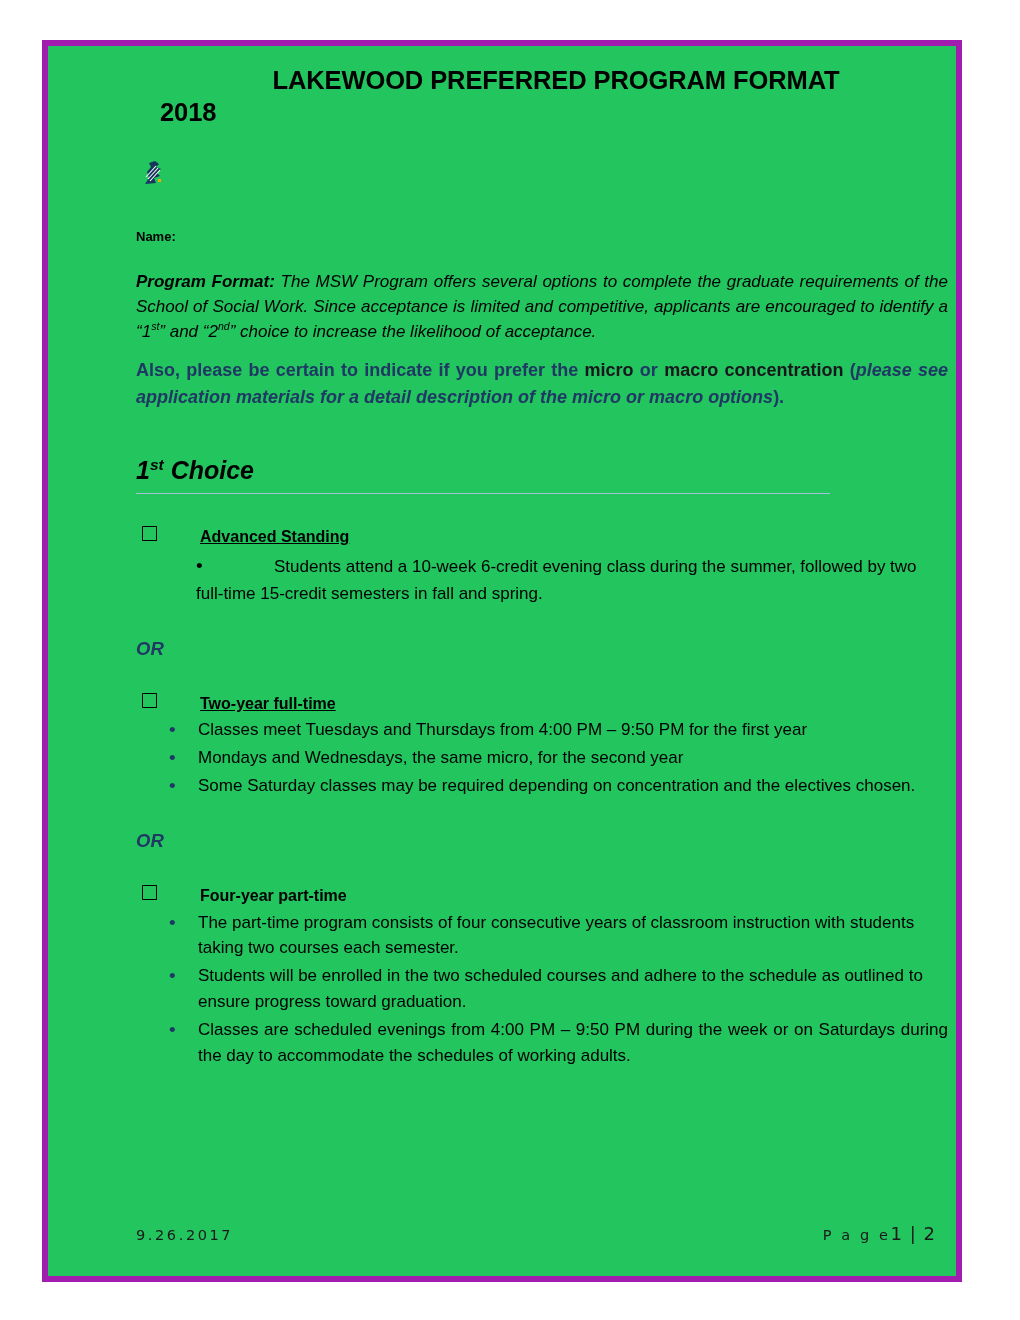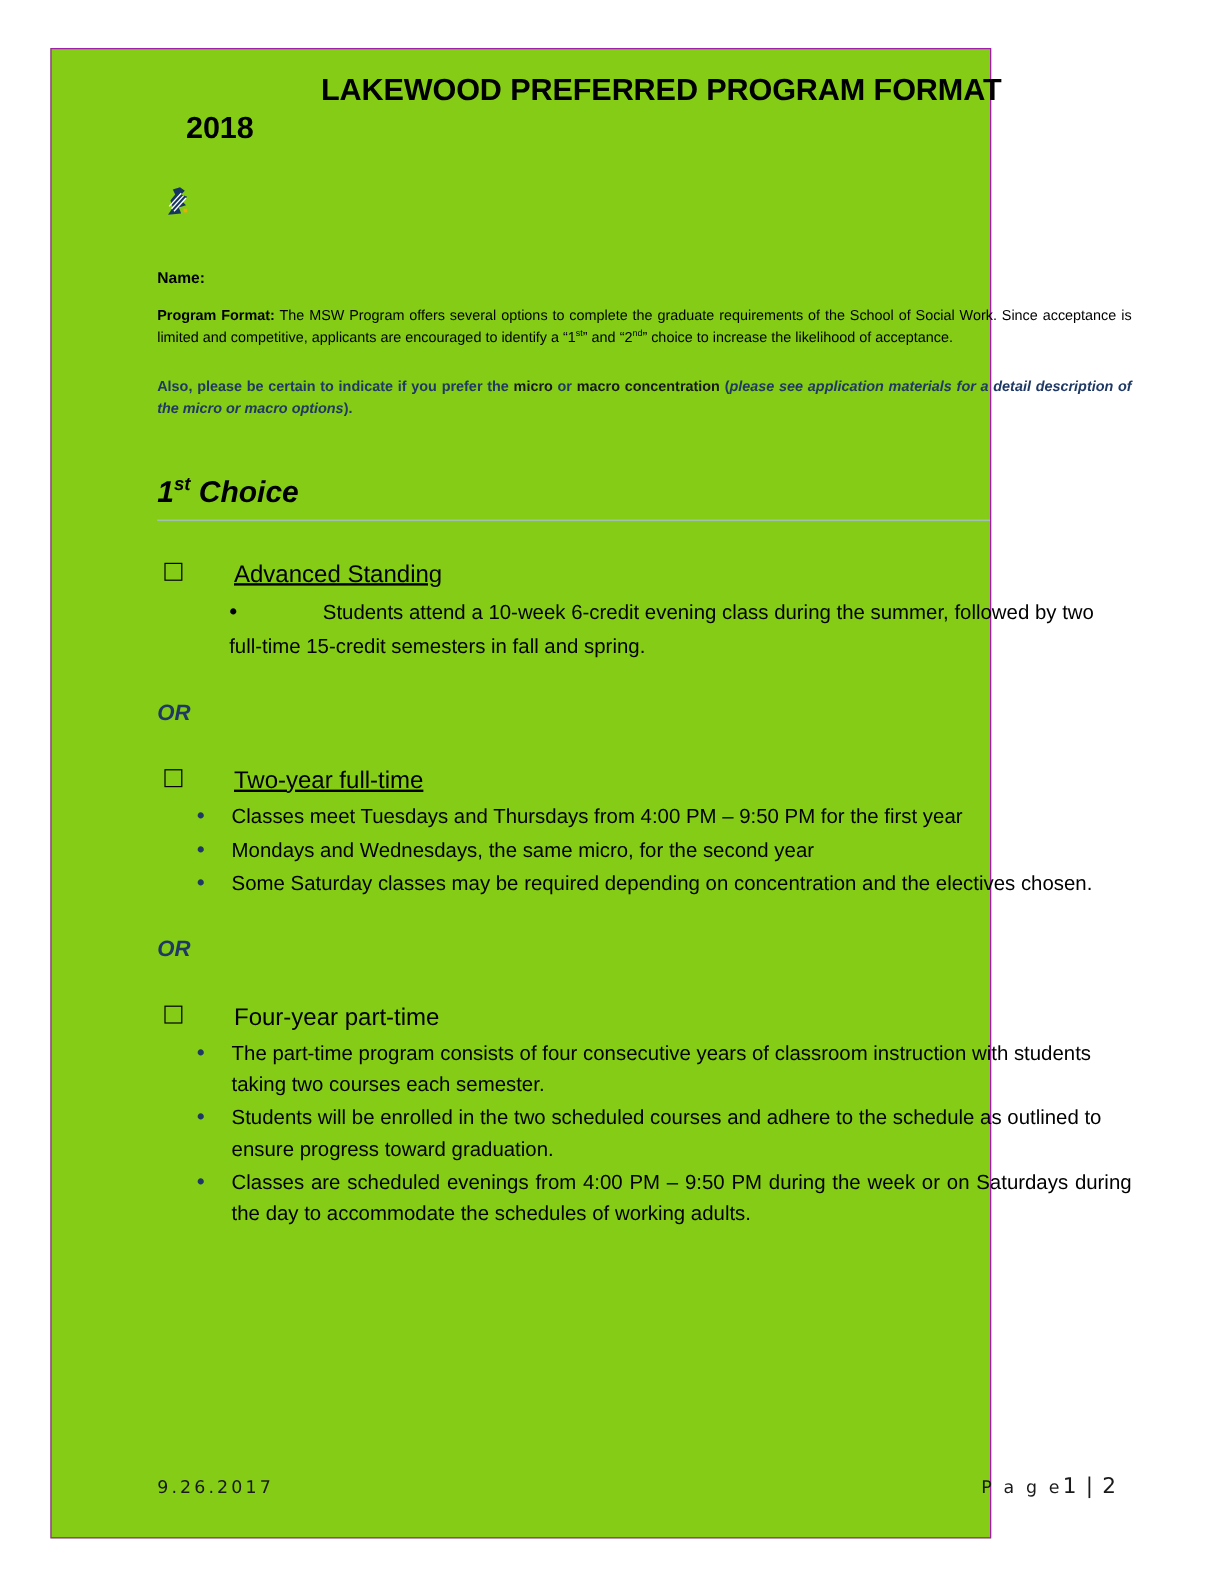--- a/index.html
+++ b/index.html
@@ -12,25 +12,25 @@
     height: 1320px;
     font-family: "Liberation Sans", sans-serif;
     color: #000000;
     -webkit-font-smoothing: antialiased;
   }
 
   .page {
     position: absolute;
     left: 42px;
     top: 40px;
-    width: 784px;
+    width: 920px;
     height: 1242px;
-    border: 1px solid #a21caf;
+    border: 6px solid #a21caf;
     box-sizing: border-box;
-    background: #84cc16;
+    background: #22c55e;
   }
 
   .content {
     position: absolute;
     left: 88px;
     top: 18px;
     width: 812px;
   }
 
   
@@ -65,35 +65,36 @@
 
   
   .name-line {
     margin-top: 24px;
     font-size: 13px;
     font-weight: bold;
     line-height: 1.45;
   }
 
   .para {
-    margin-top: 13px;
-    font-size: 12px;
+    margin-top: 23px;
+    font-size: 17px;
     line-height: 1.47;
     text-align: justify;
+    font-style: italic;
   }
   .para b { font-weight: bold; }
   sup {
     font-size: 0.62em;
     vertical-align: super;
     line-height: 0;
   }
 
   .blue-para {
-    margin-top: 24px;
-    font-size: 12px;
+    margin-top: 12px;
+    font-size: 18px;
     line-height: 1.47;
     text-align: justify;
     color: #1F3864;
     font-weight: bold;
   }
   .blue-para .dark { color: #17171c; }
   .blue-para .ital { font-style: italic; font-weight: bold; }
 
   
   .choice-heading {
@@ -124,22 +125,22 @@
     height: 15px;
     border: 1.8px solid #000;
     box-sizing: border-box;
     margin-right: 43px;
     margin-left: 6px;
     position: relative;
     top: -1px;
     flex: none;
   }
   .option-title {
-    font-weight: normal;
-    font-size: 20px;
+    font-weight: bold;
+    font-size: 16px;
   }
   .option-title.underlined { text-decoration: underline; }
 
   .wide-bullet-para {
     margin-top: 4px;
     font-size: 17px;
     line-height: 1.52;
     padding-left: 60px;
     text-indent: -0px;
     text-align: left;

